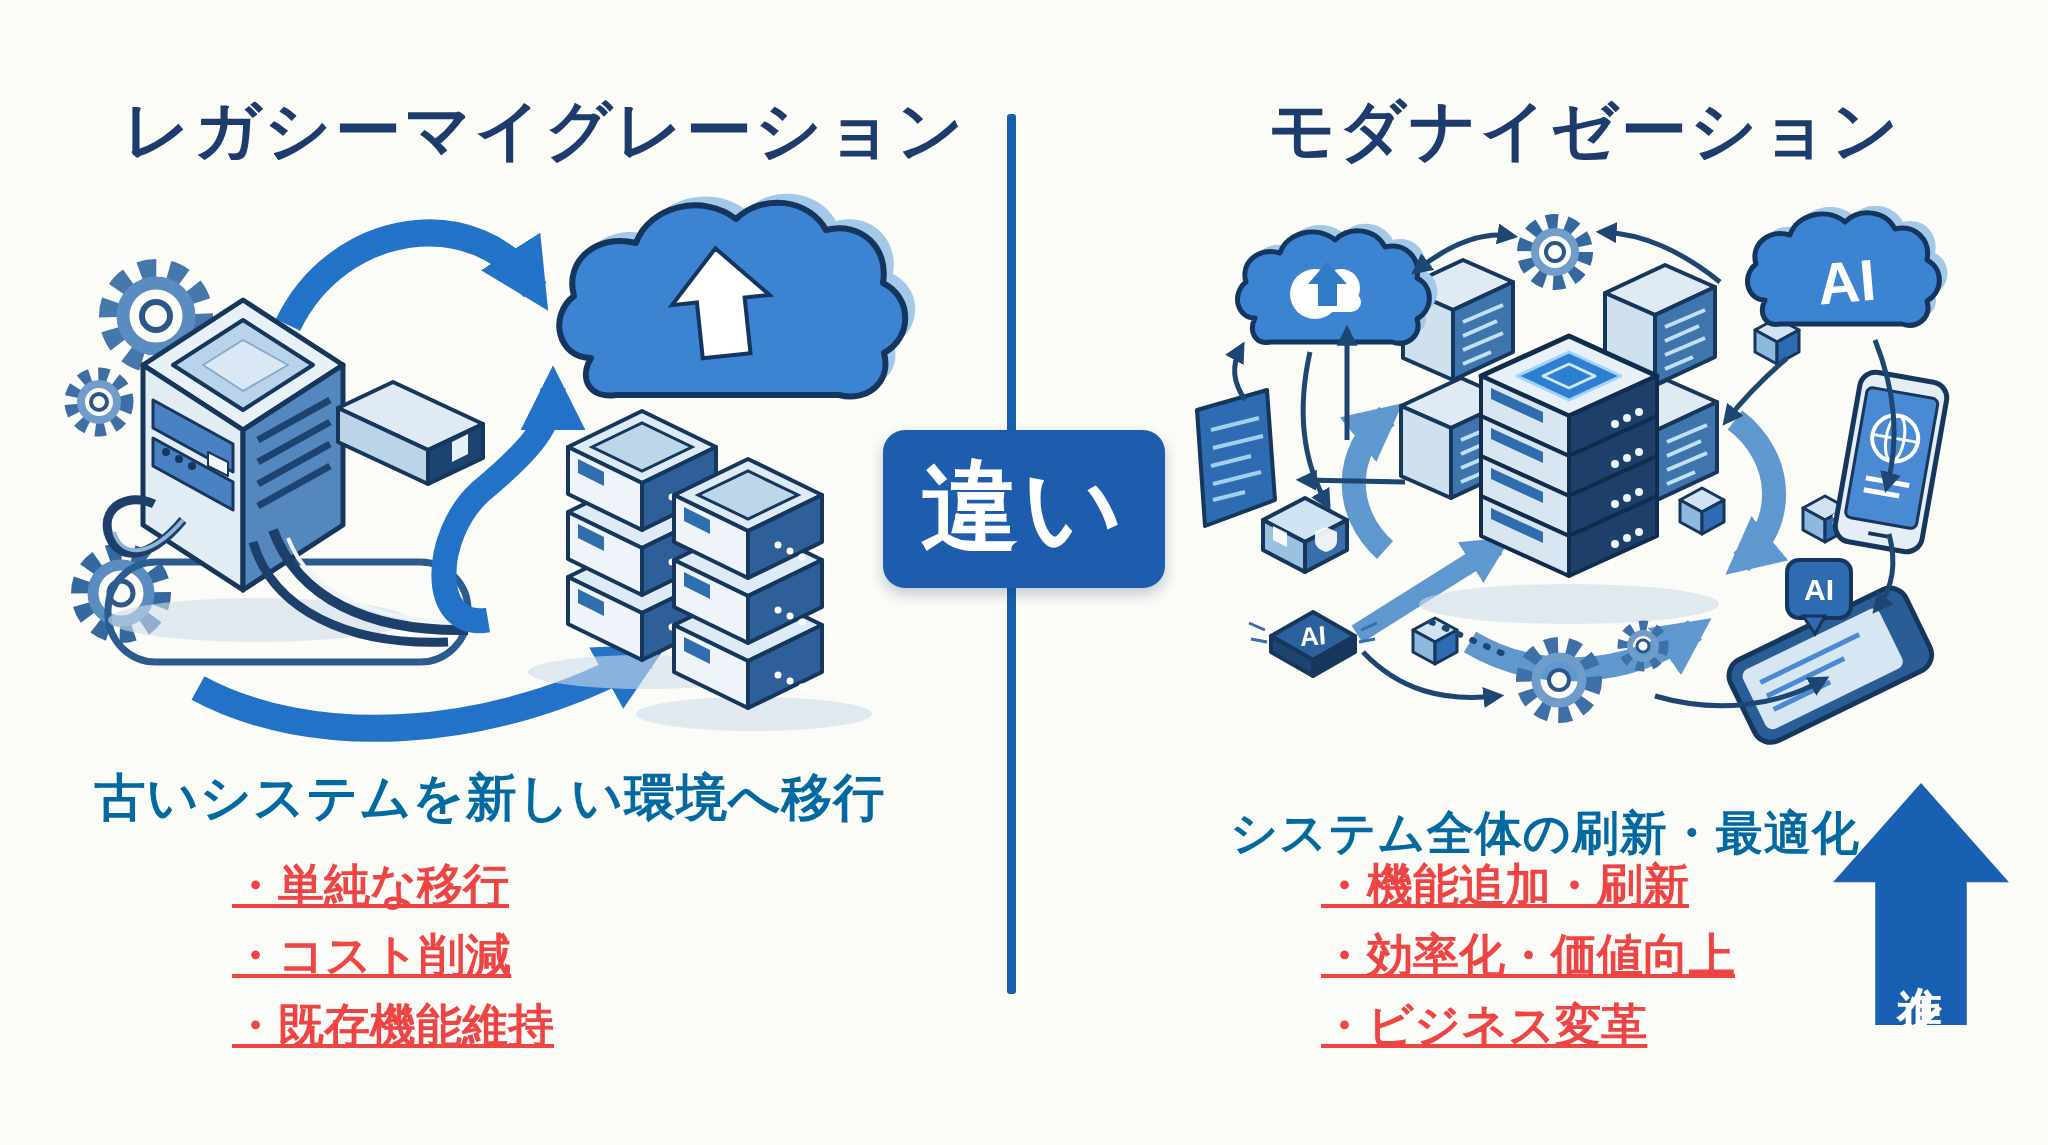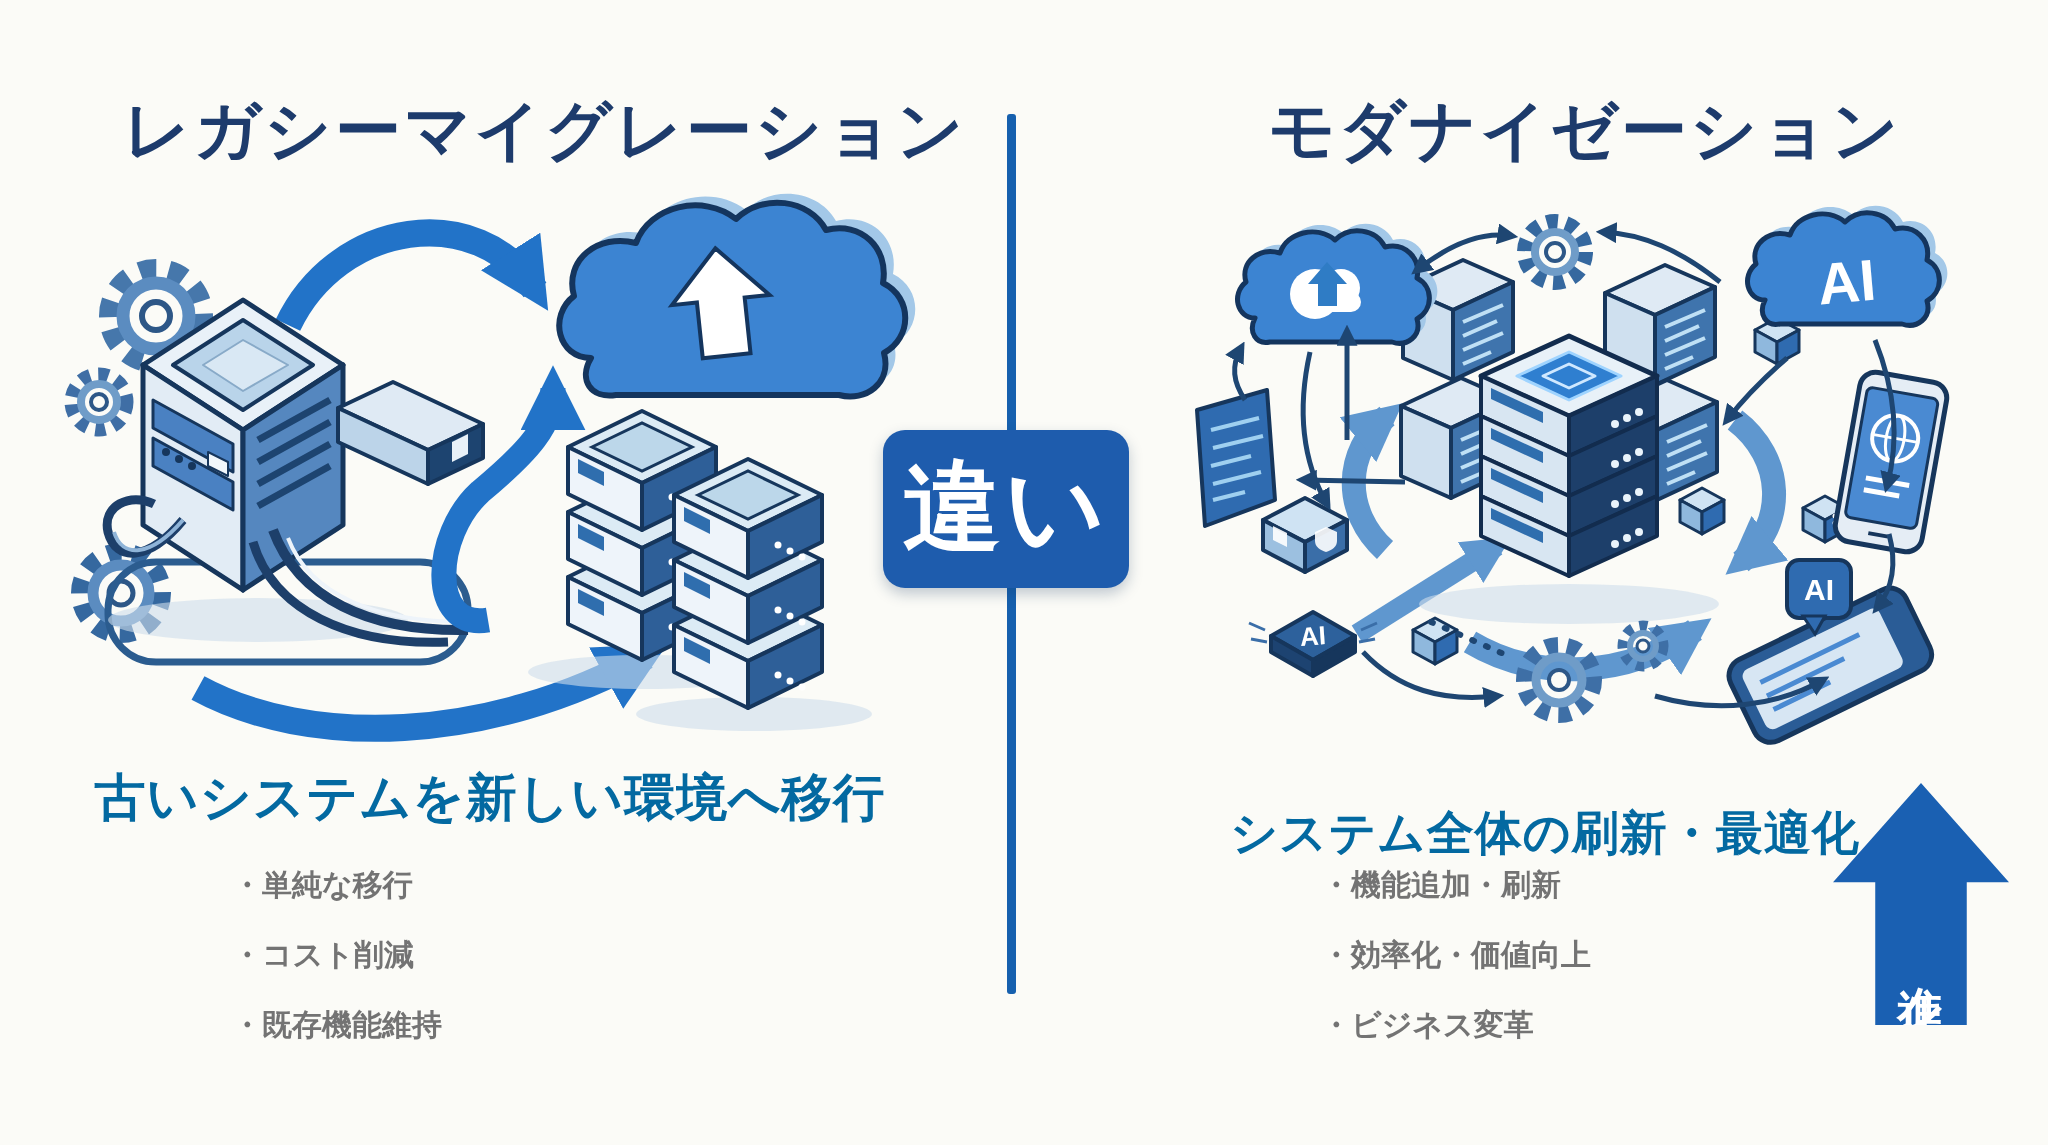--- a/index.html
+++ b/index.html
@@ -13,33 +13,33 @@
     font-size:66px;font-weight:800;color:#1d3b6c;letter-spacing:3px;
     white-space:nowrap;
   }
   .title.left{left:0;width:1010px;margin-left:40px;}
   .title.right{left:1175px;width:820px;}
   .divider{
     position:absolute;left:1007px;top:114px;width:9px;height:880px;
     background:#1660ae;border-radius:3px;z-index:1;
   }
   .badge{
-    position:absolute;left:883px;top:430px;width:246px;height:158px;
+    position:absolute;left:883px;top:430px;width:282px;height:158px;
     background:#1e5cad;border-radius:22px;z-index:2;
     display:flex;align-items:center;justify-content:center;
     color:#ffffff;font-size:98px;font-weight:800;letter-spacing:4px;
     box-shadow:0 6px 14px rgba(20,50,90,.25);
   }
   .subtitle{
     position:absolute;text-align:center;font-weight:800;color:#0369a1;
     font-size:51px;white-space:nowrap;letter-spacing:1px;
   }
   .subtitle.left{left:0;top:764px;width:980px;}
   .subtitle.right{left:1180px;top:768px;width:730px;font-size:47px;margin-top:34px;}
-  .bullets{position:absolute;font-weight:700;color:#737373;font-size:30px;line-height:70px;white-space:nowrap;}
+  .bullets{position:absolute;font-weight:700;color:#ef4444;font-size:46px;line-height:70px;white-space:nowrap;text-decoration:underline;}
   .bullets.left{left:232px;top:850px;}
   .bullets.right{left:1321px;top:850px;}
   .arrow-right{
     position:absolute;left:662px;top:845px;width:258px;height:180px;
     background:#1a60b2;
     clip-path:polygon(0% 27%,60% 27%,60% 2%,100% 50%,60% 98%,60% 73%,0% 73%);
   }
   .arrow-right .lbl{
     position:absolute;left:2%;top:50%;width:58%;transform:translateY(-50%);
     text-align:center;color:#fff;font-size:56px;font-weight:800;letter-spacing:2px;

